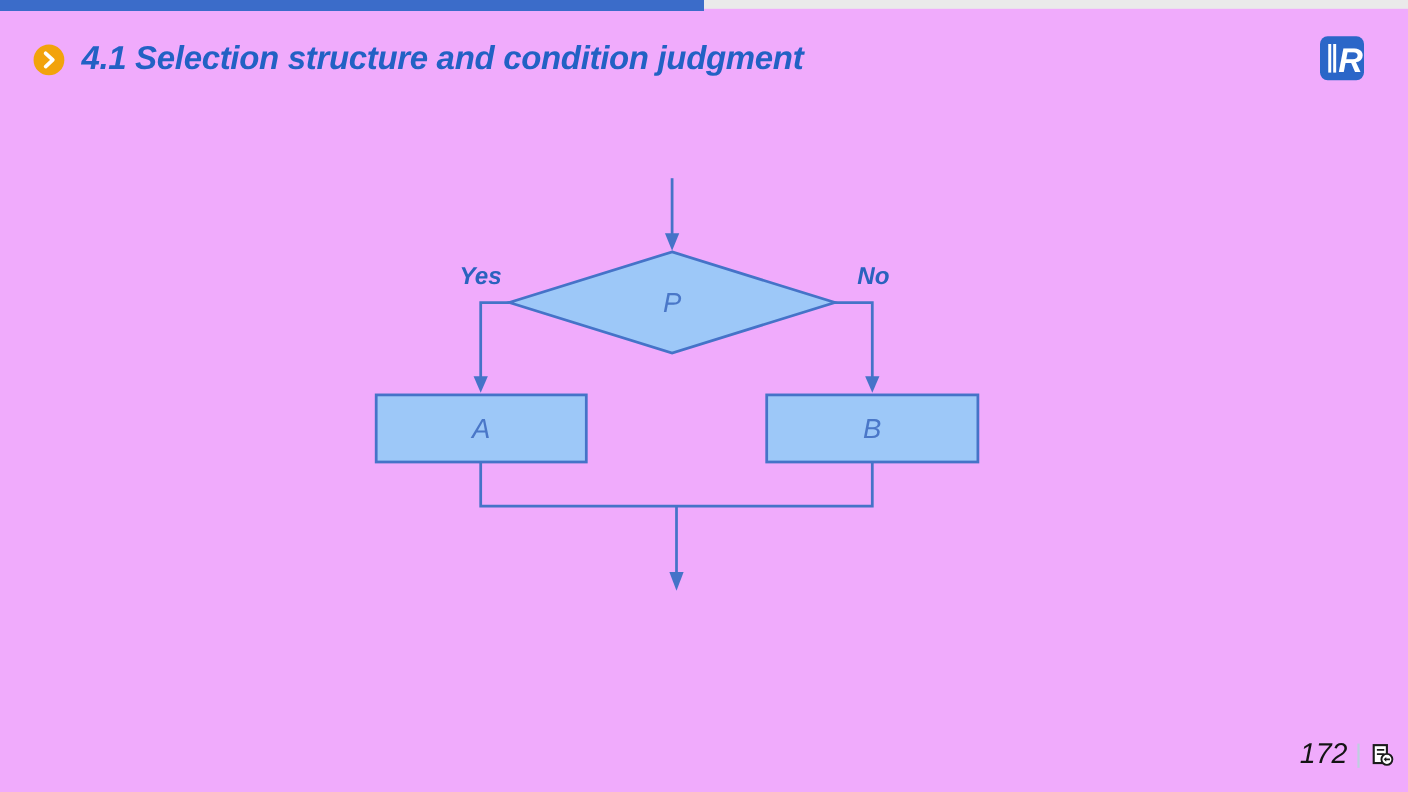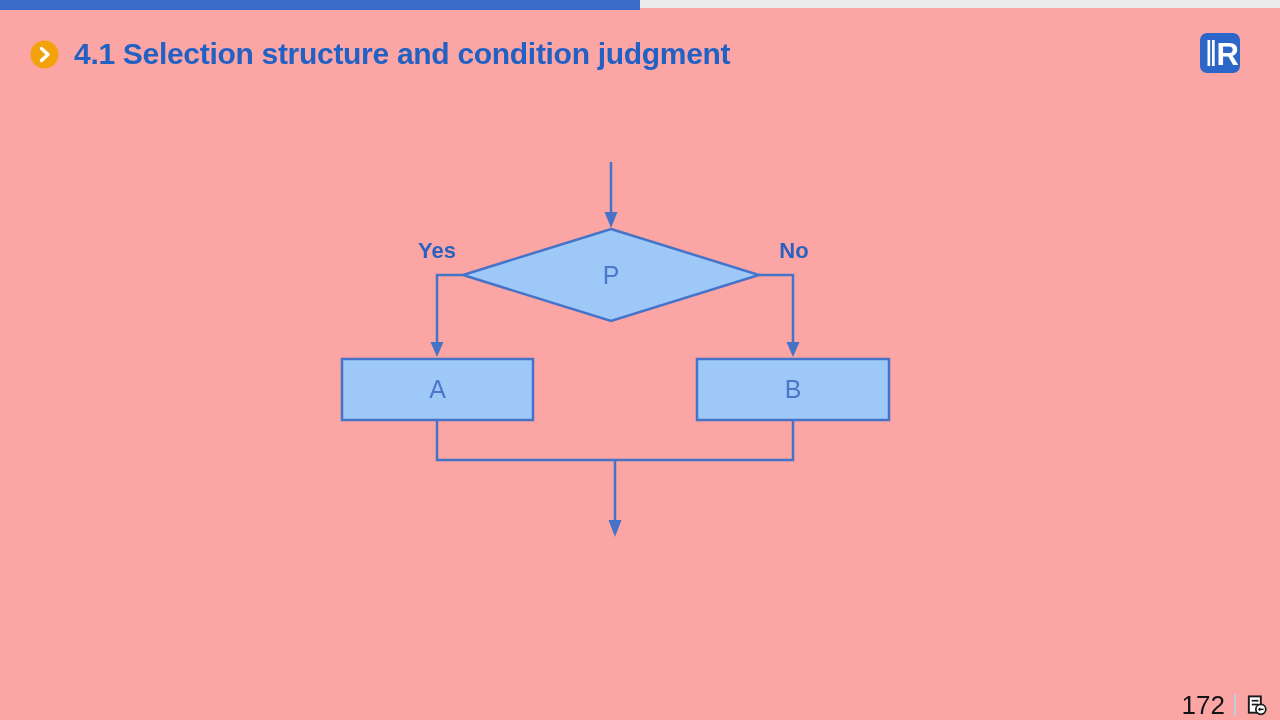--- a/index.html
+++ b/index.html
@@ -1,19 +1,19 @@
 <!DOCTYPE html>
 <html><head>
 <meta charset="utf-8">
 <style>
   * { margin: 0; padding: 0; box-sizing: border-box; }
   html, body { width: 1280px; height: 720px; overflow: hidden; background: #fff; }
   body { font-family: "Liberation Sans", sans-serif; position: relative; }
 
-  .slide { position: absolute; inset: 0; background: #fca5a5; }
+  .slide { position: absolute; inset: 0; background: #f0abfc; font-style: italic; }
 
   
   .topbar-blue { position: absolute; left: 0; top: 0; width: 640px; height: 10px; background: #3B6CC9; }
   .topbar-gray { position: absolute; left: 640px; top: 0; width: 640px; height: 8px; background: #EAEAEA; }
 
   
   .header { position: absolute; left: 30px; top: 37px; display: flex; align-items: center; gap: 15px; }
   .bullet-wrap { width: 29px; height: 29px; flex: 0 0 auto; }
   .slide-title { font-size: 30px; font-weight: bold; color: #2261C4; letter-spacing: -0.3px; white-space: nowrap; }
 
@@ -21,21 +21,21 @@
 
   
   .flowchart-svg { position: absolute; inset: 0; width: 1280px; height: 720px; }
   .fc-stroke { stroke: #4573C8; stroke-width: 2.5; fill: none; }
   .fc-fill { fill: #9DC8F8; stroke: #4573C8; stroke-width: 2.5; }
   .fc-arrow { fill: #4573C8; stroke: none; }
   .fc-node-text { fill: #4A77C8; font-size: 25px; font-family: "Liberation Sans", sans-serif; text-anchor: middle; }
   .fc-branch-text { fill: #2A62BE; font-size: 22px; font-weight: bold; font-family: "Liberation Sans", sans-serif; text-anchor: middle; }
 
   
-  .footer { position: absolute; right: 12px; bottom: 2px; display: flex; align-items: center; gap: 9px; }
+  .footer { position: absolute; right: 12px; bottom: 22px; display: flex; align-items: flex-end; gap: 9px; }
   .page-number { font-size: 26px; color: #141414; line-height: 1; }
   .footer-divider { width: 2px; height: 22px; background: #BFCDE0; }
   .footer-icon { width: 23px; height: 23px; display: inline-flex; }
 </style>
 </head>
 <body>
 
 <div class="slide">
 
   <div class="topbar-blue"></div>

